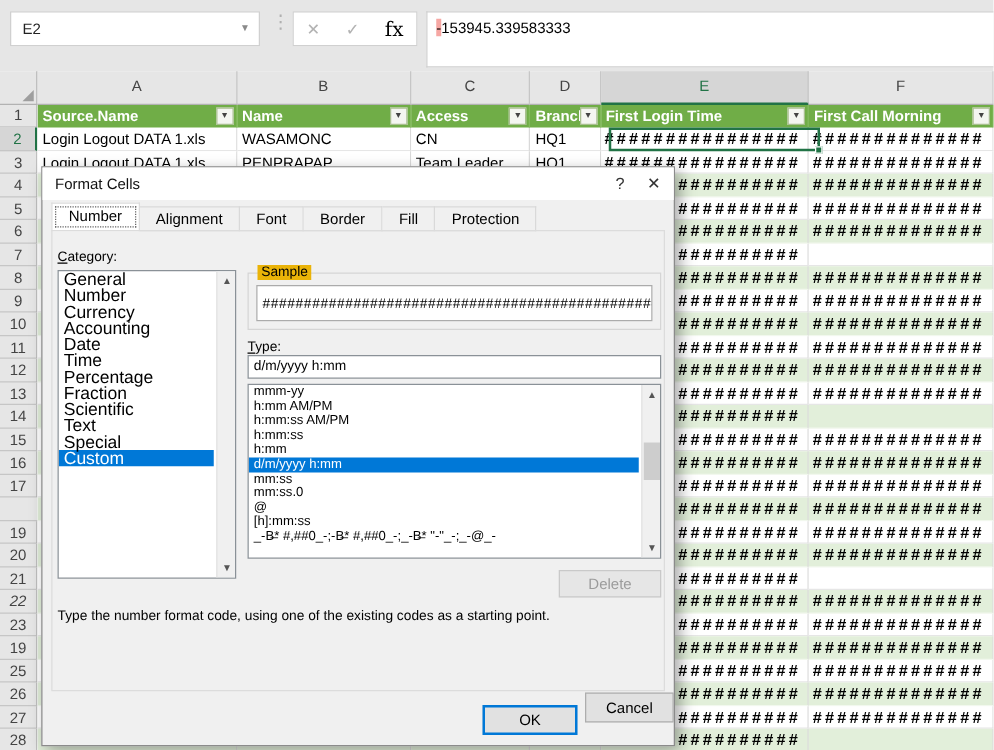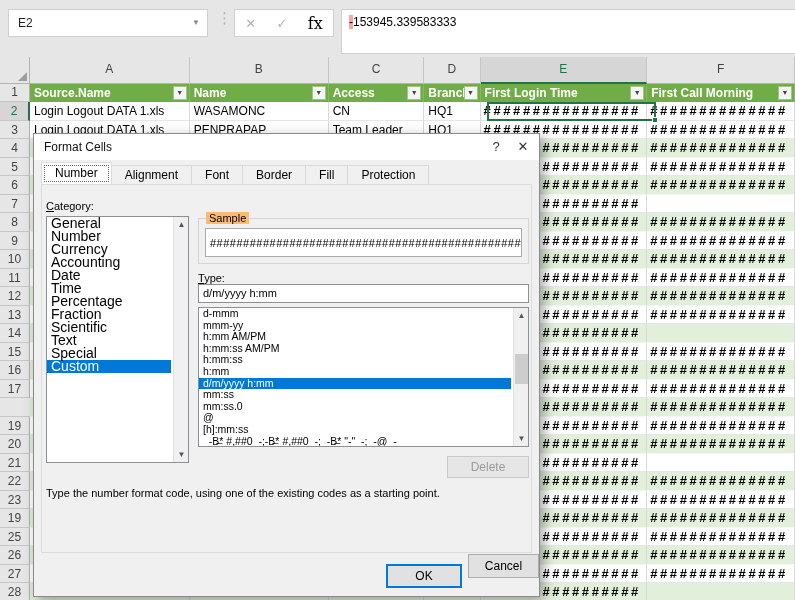--- a/index.html
+++ b/index.html
@@ -67,21 +67,21 @@
   .lbl{position:absolute;font-size:11px;color:#000;}
   .cat-list{position:absolute;left:12px;top:82px;width:143px;height:247px;background:#fff;
             border:1px solid #8a9197;overflow:hidden;}
   .cat-item{height:13px;line-height:13px;font-size:14px;padding-left:4px;white-space:nowrap;}
   .cat-item.sel{background:#0078d7;color:#fff;}
   .vscroll{position:absolute;right:0;top:0;bottom:0;width:15px;background:#f0f0f0;border-left:1px solid #e2e2e2;}
   .vs-up,.vs-dn{position:absolute;left:0;width:15px;height:15px;color:#555;font-size:8px;text-align:center;line-height:15px;}
   .vs-up{top:0;} .vs-dn{bottom:0;}
   .vs-thumb{position:absolute;left:1px;width:13px;background:#cdcdcd;}
   .sample-group{position:absolute;left:164px;top:84px;width:331px;height:46px;border:1px solid #d5d5d5;}
-  .sample-cap{position:absolute;left:7px;top:-7px;background:#fdba74;padding:0 3px;font-size:11px;}
+  .sample-cap{position:absolute;left:7px;top:-7px;background:#eab308;padding:0 3px;font-size:11px;}
   .sample-inner{position:absolute;left:6px;top:9px;right:6px;bottom:6px;background:#fff;border:1px solid #ababab;
                 font-size:11px;line-height:28px;padding-left:4px;overflow:hidden;white-space:nowrap;letter-spacing:.5px;}
   .type-input{position:absolute;left:164px;top:150px;width:331px;height:19px;background:#fff;
               border:1px solid #8a9197;font-size:11px;line-height:17px;padding-left:4px;}
   .type-list{position:absolute;left:164px;top:173px;width:331px;height:140px;background:#fff;
              border:1px solid #8a9197;overflow:hidden;}
   .type-item{height:11.6px;line-height:11.6px;font-size:10.5px;padding-left:4px;white-space:nowrap;overflow:hidden;}
   .type-item.sel{background:#0078d7;color:#fff;}
   .btn{position:absolute;text-align:center;font-size:12px;background:#e1e1e1;border:1px solid #adadad;}
   .btn-delete{left:413px;top:322px;width:82px;height:22px;line-height:20px;background:#e6e6e6;border-color:#c9c9c9;color:#9b9b9b;}
@@ -135,21 +135,21 @@
       <div class="gut" style="height: 18.5px; line-height: 18px;">12</div>
       <div class="gut" style="height: 18.5px; line-height: 18px;">13</div>
       <div class="gut" style="height: 18.5px; line-height: 18px;">14</div>
       <div class="gut" style="height: 18.5px; line-height: 18px;">15</div>
       <div class="gut" style="height: 18.5px; line-height: 18px;">16</div>
       <div class="gut" style="height: 18.5px; line-height: 18px;">17</div>
       <div class="gut" style="height: 18.5px; line-height: 18px; padding-left: 36px;">18</div>
       <div class="gut" style="height: 18.5px; line-height: 18px;">19</div>
       <div class="gut" style="height: 18.5px; line-height: 18px;">20</div>
       <div class="gut" style="height: 18.5px; line-height: 18px;">21</div>
-      <div class="gut" style="height: 18.5px; line-height: 18px;">22</div>
+      <div class="gut" style="height: 18.5px; line-height: 18px; font-style: italic;">22</div>
       <div class="gut" style="height: 18.5px; line-height: 18px;">23</div>
       <div class="gut" style="height: 18.5px; line-height: 18px;">19</div>
       <div class="gut" style="height: 18.5px; line-height: 18px;">25</div>
       <div class="gut" style="height: 18.5px; line-height: 18px;">26</div>
       <div class="gut" style="height: 18.5px; line-height: 18px;">27</div>
       <div class="gut" style="height: 18.5px; line-height: 18px;">28</div>
     </div>
 
   <div class="gridarea" id="gridarea">
       <div class="hrow">
@@ -416,21 +416,20 @@
       </div>
 
     <div class="sample-group">
       <div class="sample-cap">Sample</div>
       <div class="sample-inner">##################################################...</div>
     </div>
 
     <div class="lbl u1" style="left:164px;top:138px;"><u class="fl">T</u><span>ype:</span></div>
     <div class="type-input">d/m/yyyy h:mm</div>
     <div class="type-list" id="type-list">
-        <div class="type-item" style="width: 312px;">d-mmm</div>
         <div class="type-item" style="width: 312px;">mmm-yy</div>
         <div class="type-item" style="width: 312px;">h:mm AM/PM</div>
         <div class="type-item" style="width: 312px;">h:mm:ss AM/PM</div>
         <div class="type-item" style="width: 312px;">h:mm:ss</div>
         <div class="type-item" style="width: 312px;">h:mm</div>
         <div class="type-item sel" style="width: 312px;">d/m/yyyy h:mm</div>
         <div class="type-item" style="width: 312px;">mm:ss</div>
         <div class="type-item" style="width: 312px;">mm:ss.0</div>
         <div class="type-item" style="width: 312px;">@</div>
         <div class="type-item" style="width: 312px;">[h]:mm:ss</div>

